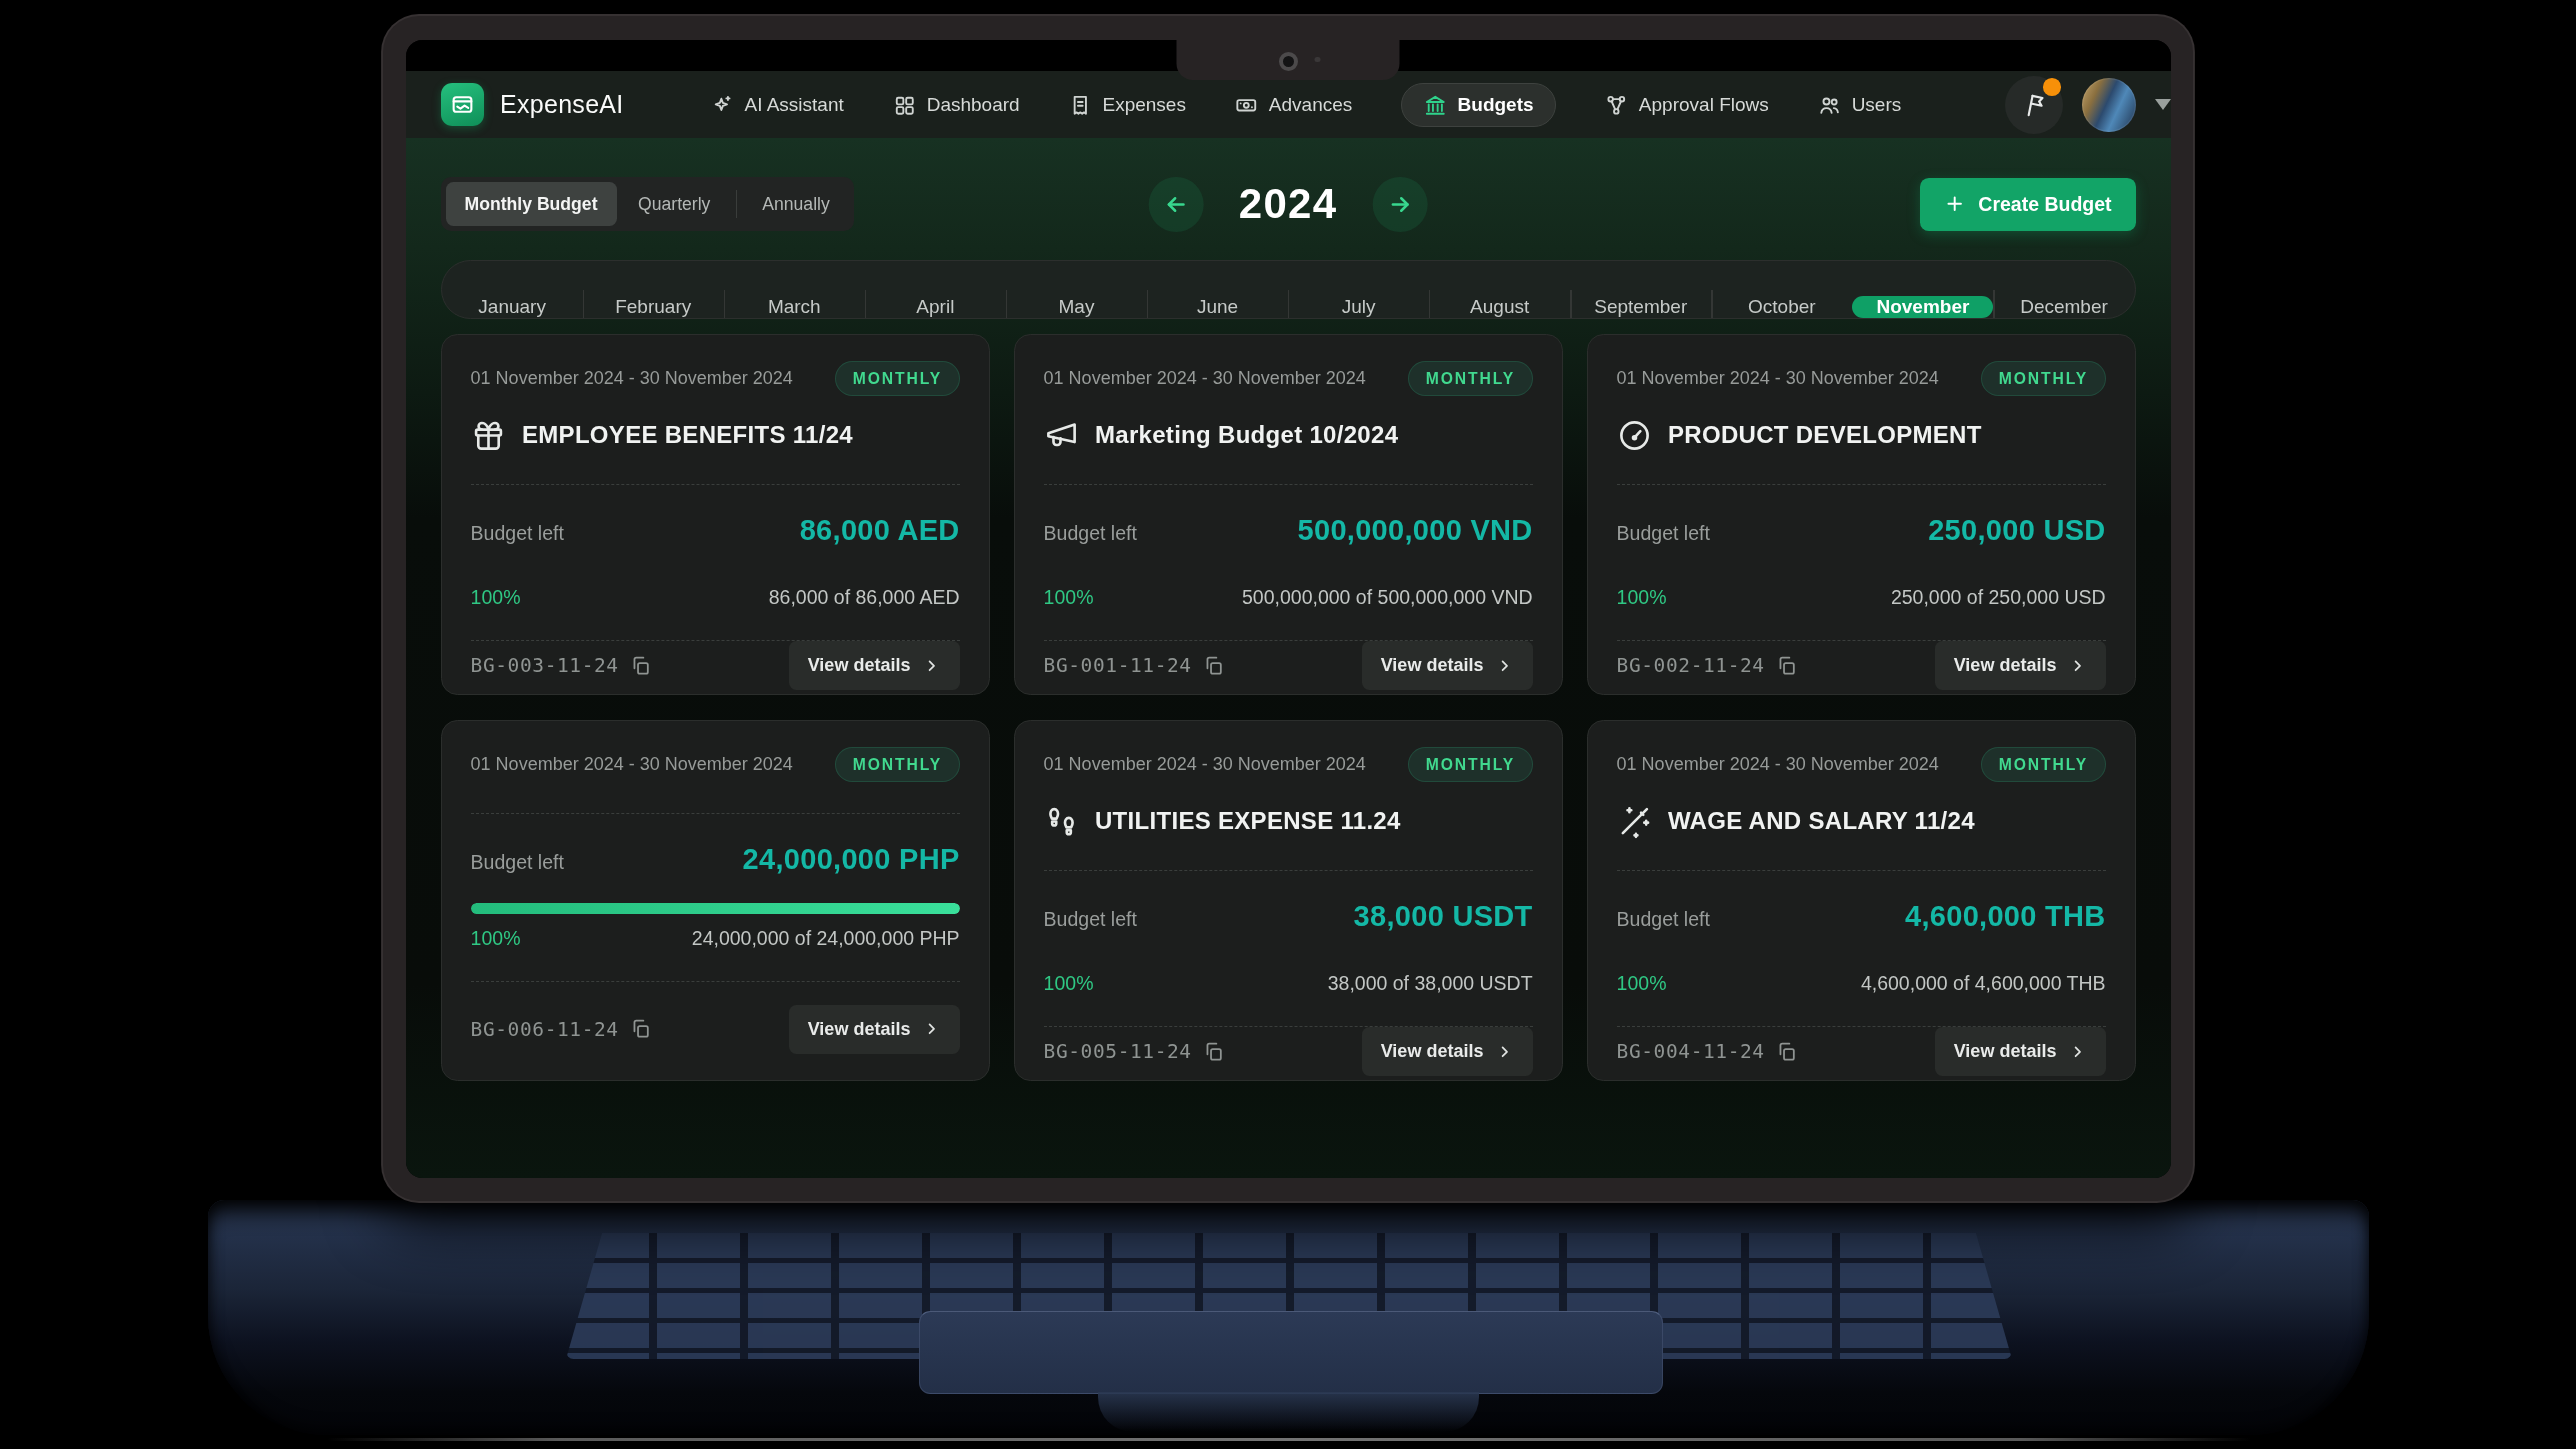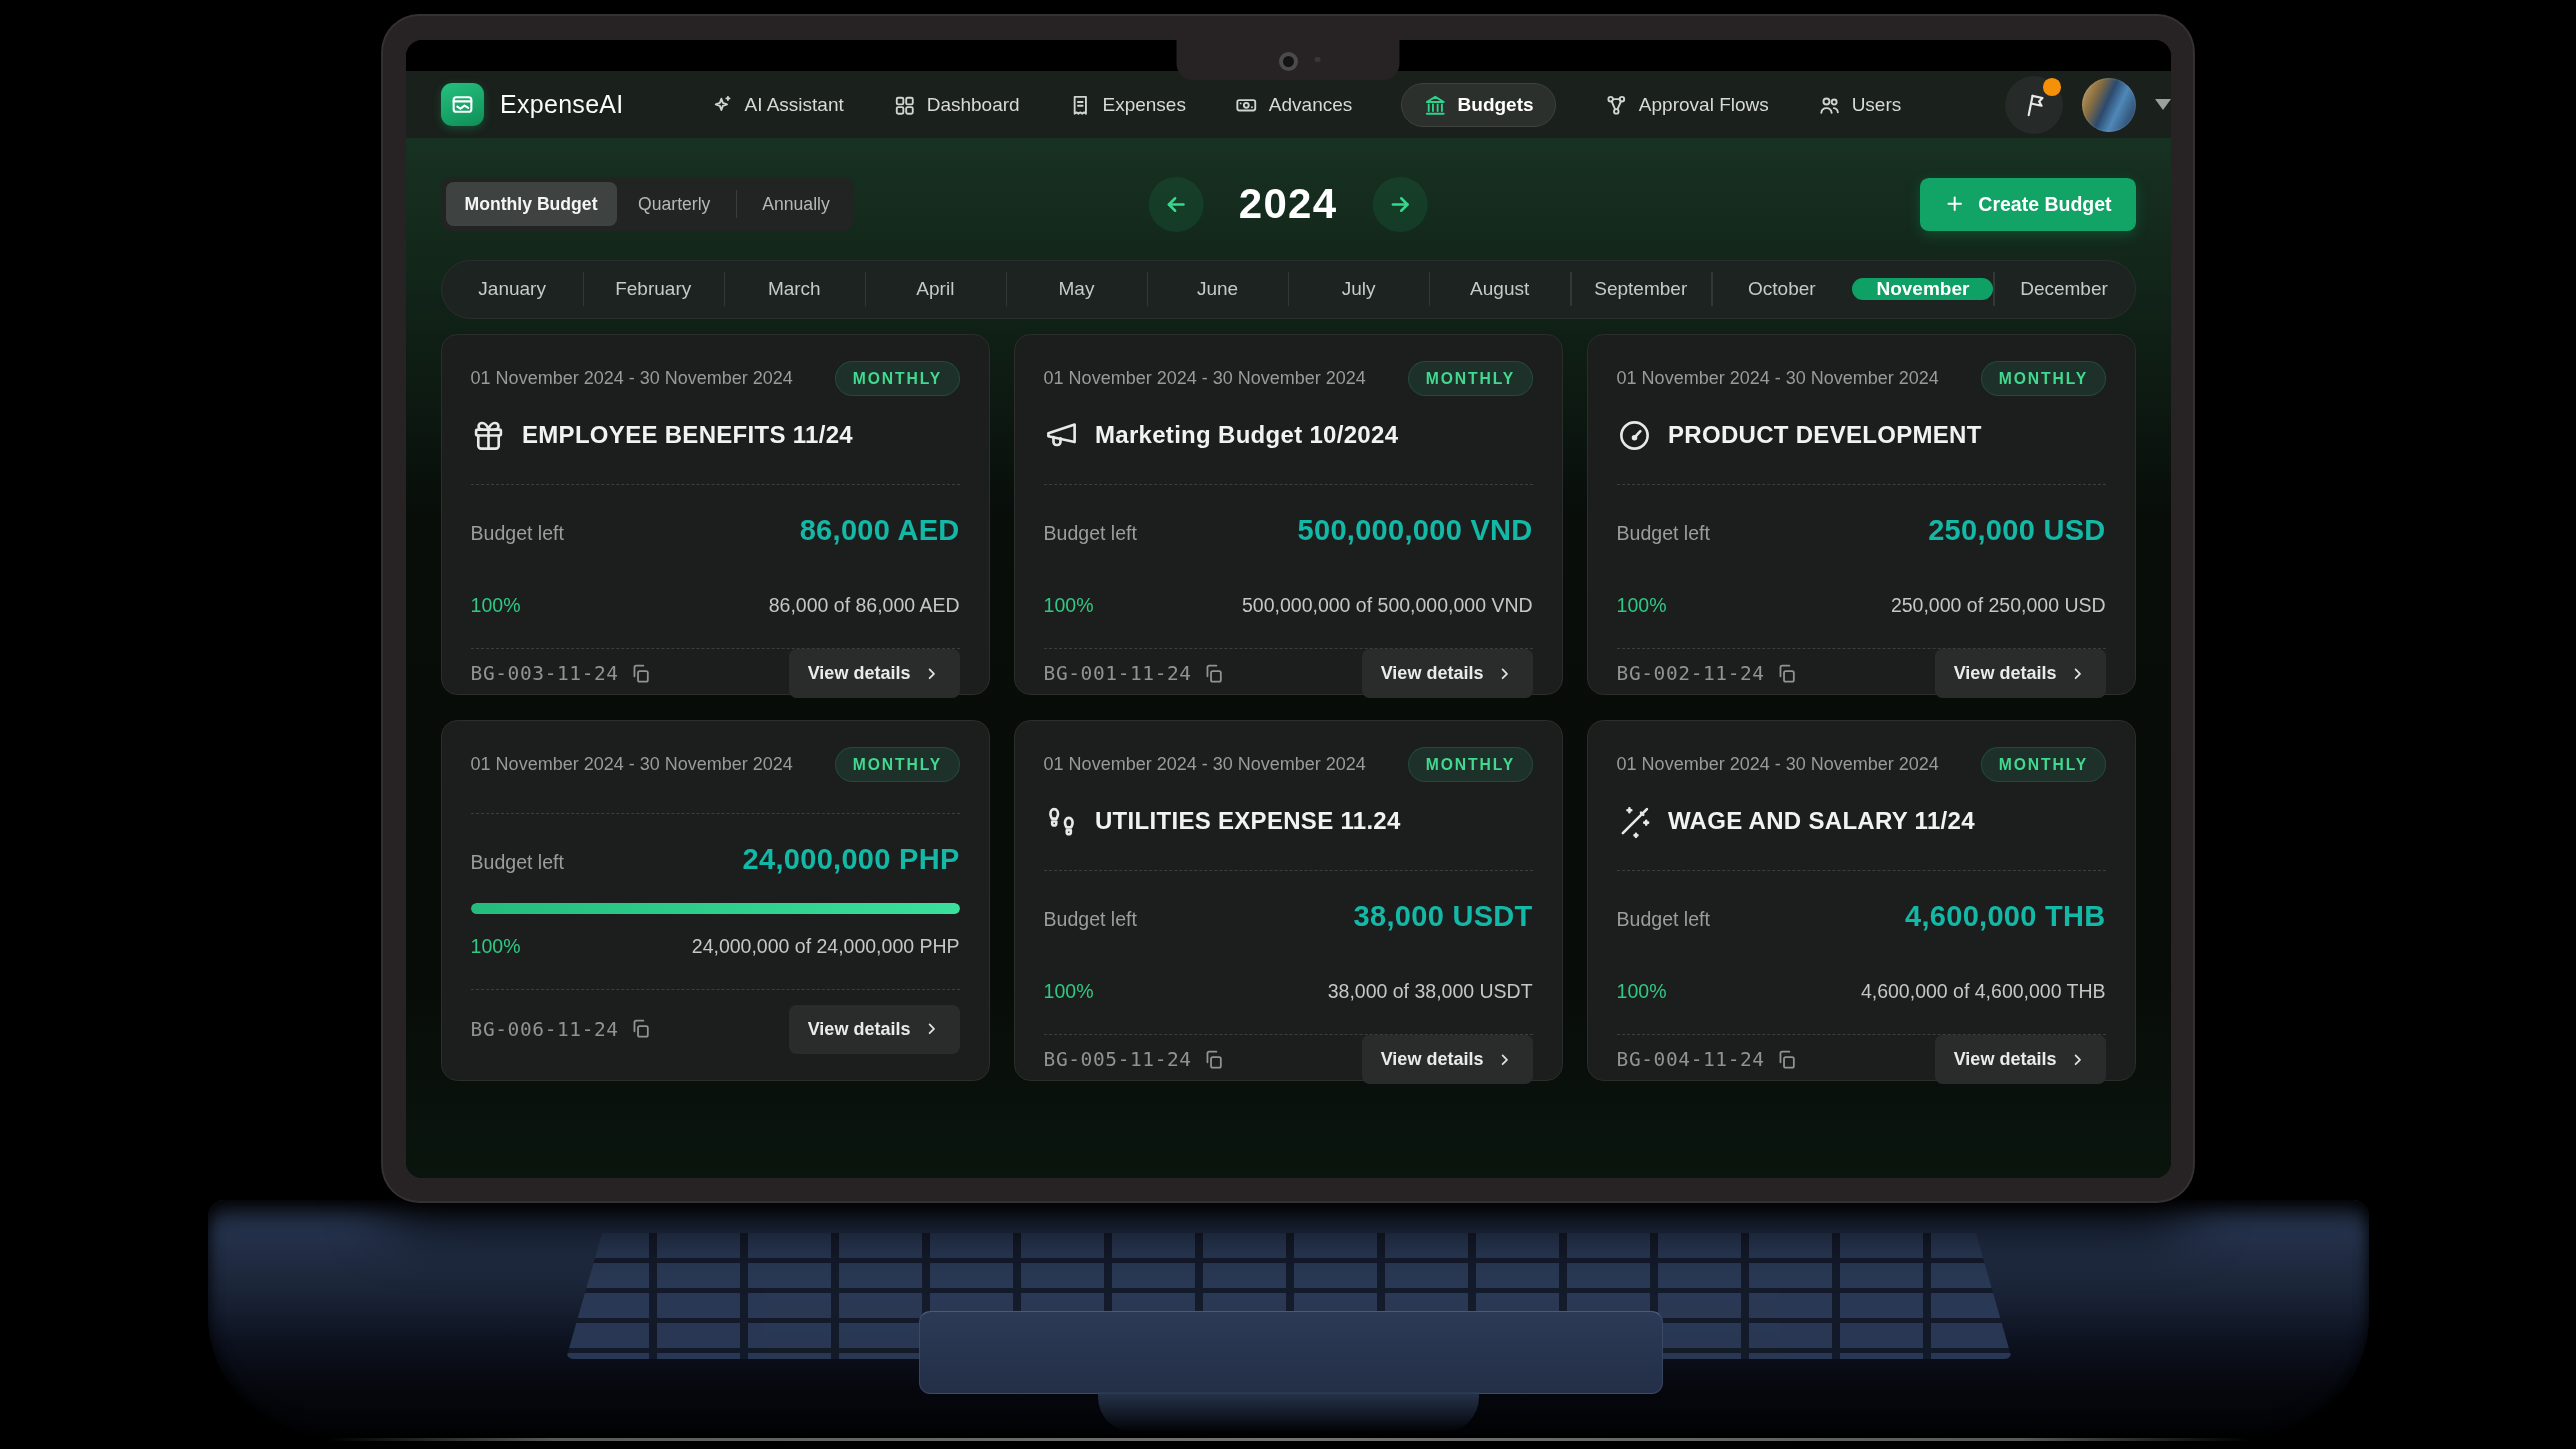--- a/index.html
+++ b/index.html
@@ -54,41 +54,41 @@
   .seg{font-size:17.6px;color:#b4b8b6;padding:11.3px 19px;border-radius:7.5px;white-space:nowrap;}
   .seg.active{background:#3e4240;color:#f4f5f4;font-weight:bold;}
   .seg-divider{width:1.3px;height:28px;background:#3a3d3b;margin:0 3.8px;}
   .year-nav{position:absolute;left:50%;transform:translateX(-50%);display:flex;align-items:center;gap:35px;}
   .year-arrow{width:55px;height:55px;border-radius:50%;background:rgba(26,170,106,.14);display:flex;align-items:center;justify-content:center;}
   .year-arrow svg{width:25px;height:25px;color:#38d78e;}
   .year-label{font-size:42px;font-weight:bold;color:#fff;letter-spacing:1.3px;}
   .create-btn{margin-left:auto;display:flex;align-items:center;gap:12.6px;background:#12a467;border-radius:8.8px;padding:15px 24px;color:#fff;font-size:19.5px;font-weight:bold;box-shadow:0 3.8px 12.6px rgba(18,164,103,.3);}
   .create-btn svg{width:21.4px;height:21.4px;color:#fff;}
 
-  .months-bar{flex:none;margin:29px 35px 0;height:59px;background:rgba(32,35,34,.85);border:1.3px solid #2c2f2d;border-radius:628px;display:flex;align-items:center;box-sizing:border-box;overflow:hidden;}
+  .months-bar{flex:none;margin:29px 35px 0;height:59px;background:rgba(32,35,34,.85);border:1.3px solid #2c2f2d;border-radius:628px;display:flex;align-items:flex-end;box-sizing:border-box;overflow:hidden;}
   .month{flex:1;display:flex;align-items:center;justify-content:center;font-size:19px;color:#c6cac8;position:relative;white-space:nowrap;}
   .month:not(:first-child)::before{content:"";position:absolute;left:0;top:50%;transform:translateY(-50%);width:1.3px;height:34px;background:#343735;}
   .month.active{background:#0fa066;color:#fff;font-weight:bold;border-radius:628px;}
   .month.active::before{display:none;}
 
   .cards{flex:none;margin:15px 35px 0;display:grid;grid-template-columns:repeat(3,1fr);column-gap:24px;row-gap:25px;}
   .card{height:361px;box-sizing:border-box;background:#1c1e1d;border:1.3px solid #2b2e2c;border-radius:16.4px;padding:26.4px 29px;display:flex;flex-direction:column;}
   .card-head{display:flex;align-items:center;justify-content:space-between;}
   .card-date{font-size:18px;color:#979b99;}
   .badge{font-size:15.7px;font-weight:bold;letter-spacing:1.9px;color:#41d98f;background:rgba(52,211,153,.10);border:1.3px solid rgba(52,211,153,.16);border-radius:628px;padding:7.5px 16.4px;}
   .card-title-row{display:flex;align-items:center;gap:16.4px;margin-top:21.4px;}
   .card-title-row svg{width:35px;height:35px;color:#e6e9e7;flex:none;}
   .card-title{font-size:24px;font-weight:600;color:#f1f3f2;letter-spacing:0.3px;white-space:nowrap;}
   .dash{border:none;border-top:1.3px dashed #3a3e3c;margin:31px 0 0;}
   .budget-row{display:flex;align-items:baseline;justify-content:space-between;margin-top:29px;}
   .budget-label{font-size:19.5px;color:#9a9e9c;}
   .budget-amount{font-size:29px;font-weight:600;color:#14b8a6;letter-spacing:0.3px;}
   .progress{margin-top:26.4px;height:11.3px;border-radius:5.7px;background:#2e3230;overflow:hidden;}
   .progress-fill{height:100%;width:100%;border-radius:5.7px;background:linear-gradient(90deg,#23bc7c,#3ae09b);}
-  .stats-row{display:flex;align-items:center;justify-content:space-between;margin-top:21px;}
+  .stats-row{display:flex;align-items:center;justify-content:space-between;margin-top:13px;}
   .pct{font-size:19.5px;color:#2fc884;}
   .usage{font-size:19.5px;color:#c3c7c5;}
   .card-foot{margin-top:auto;display:flex;align-items:center;justify-content:space-between;}
   .code-wrap{display:flex;align-items:center;gap:11.3px;}
   .code{font-family:"DejaVu Sans Mono",monospace;font-size:19.5px;color:#8f9492;letter-spacing:0.6px;}
   .copy-btn svg{width:21.4px;height:21.4px;color:#8f9492;display:block;}
   .view-btn{display:flex;align-items:center;gap:12.6px;background:#292c2a;border-radius:7.5px;padding:14px 19px;font-size:18px;font-weight:bold;color:#e9ebea;}
   .view-btn svg{width:17.6px;height:17.6px;color:#dfe2e0;}
 </style>
 </head>

